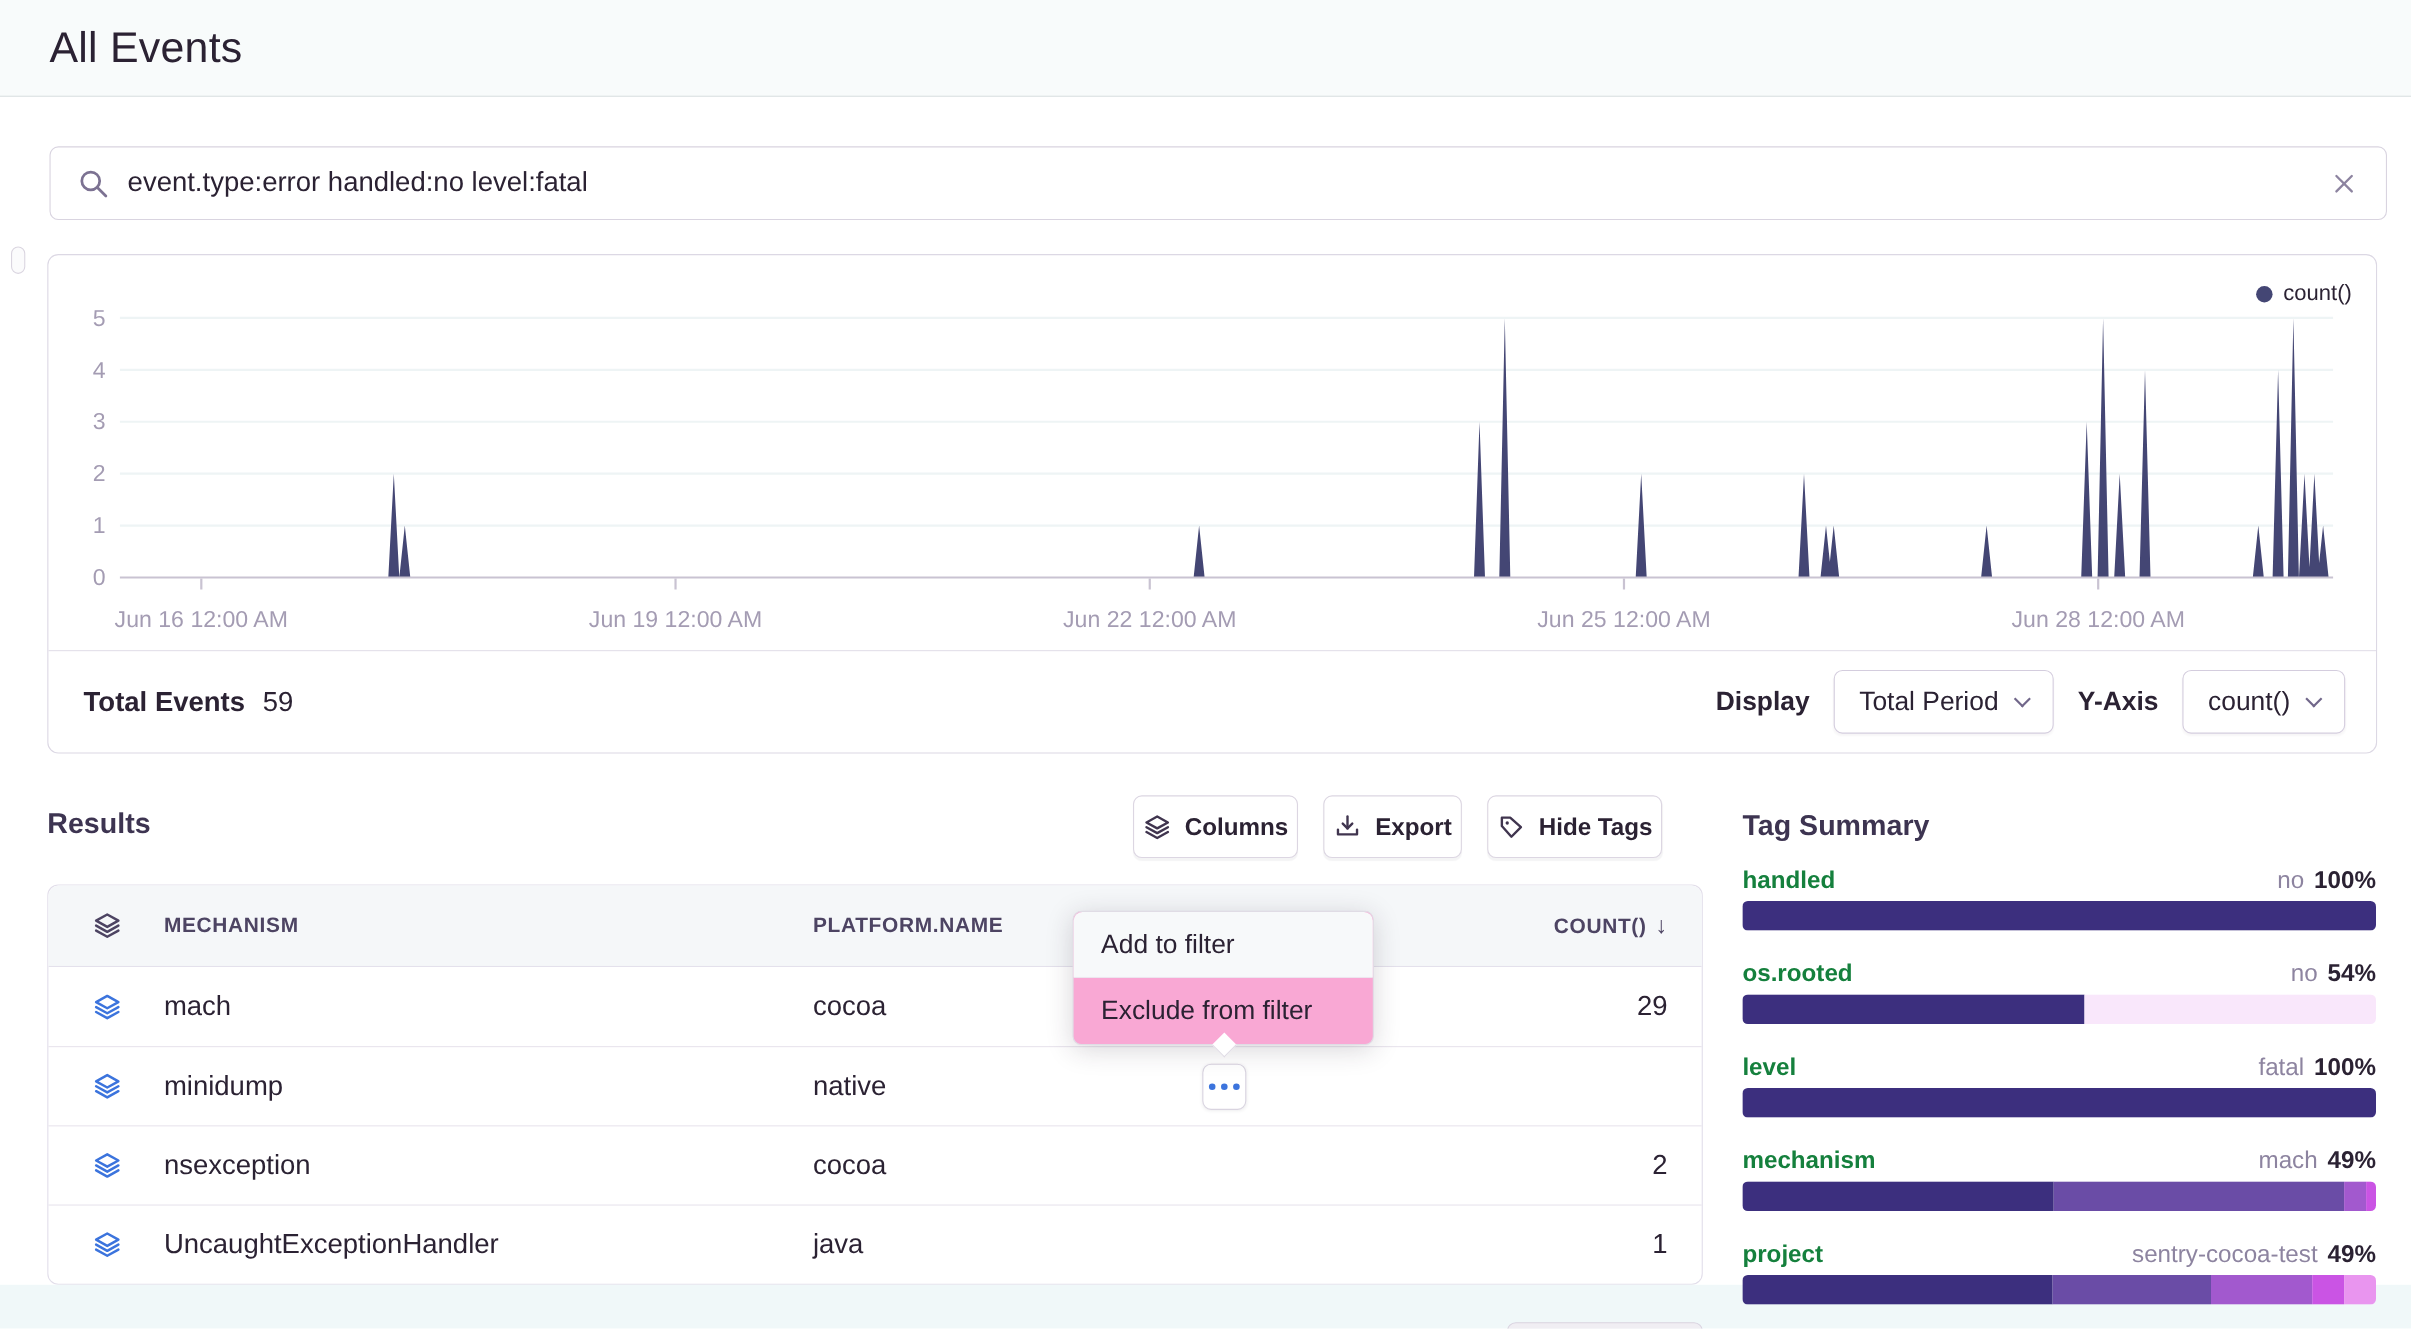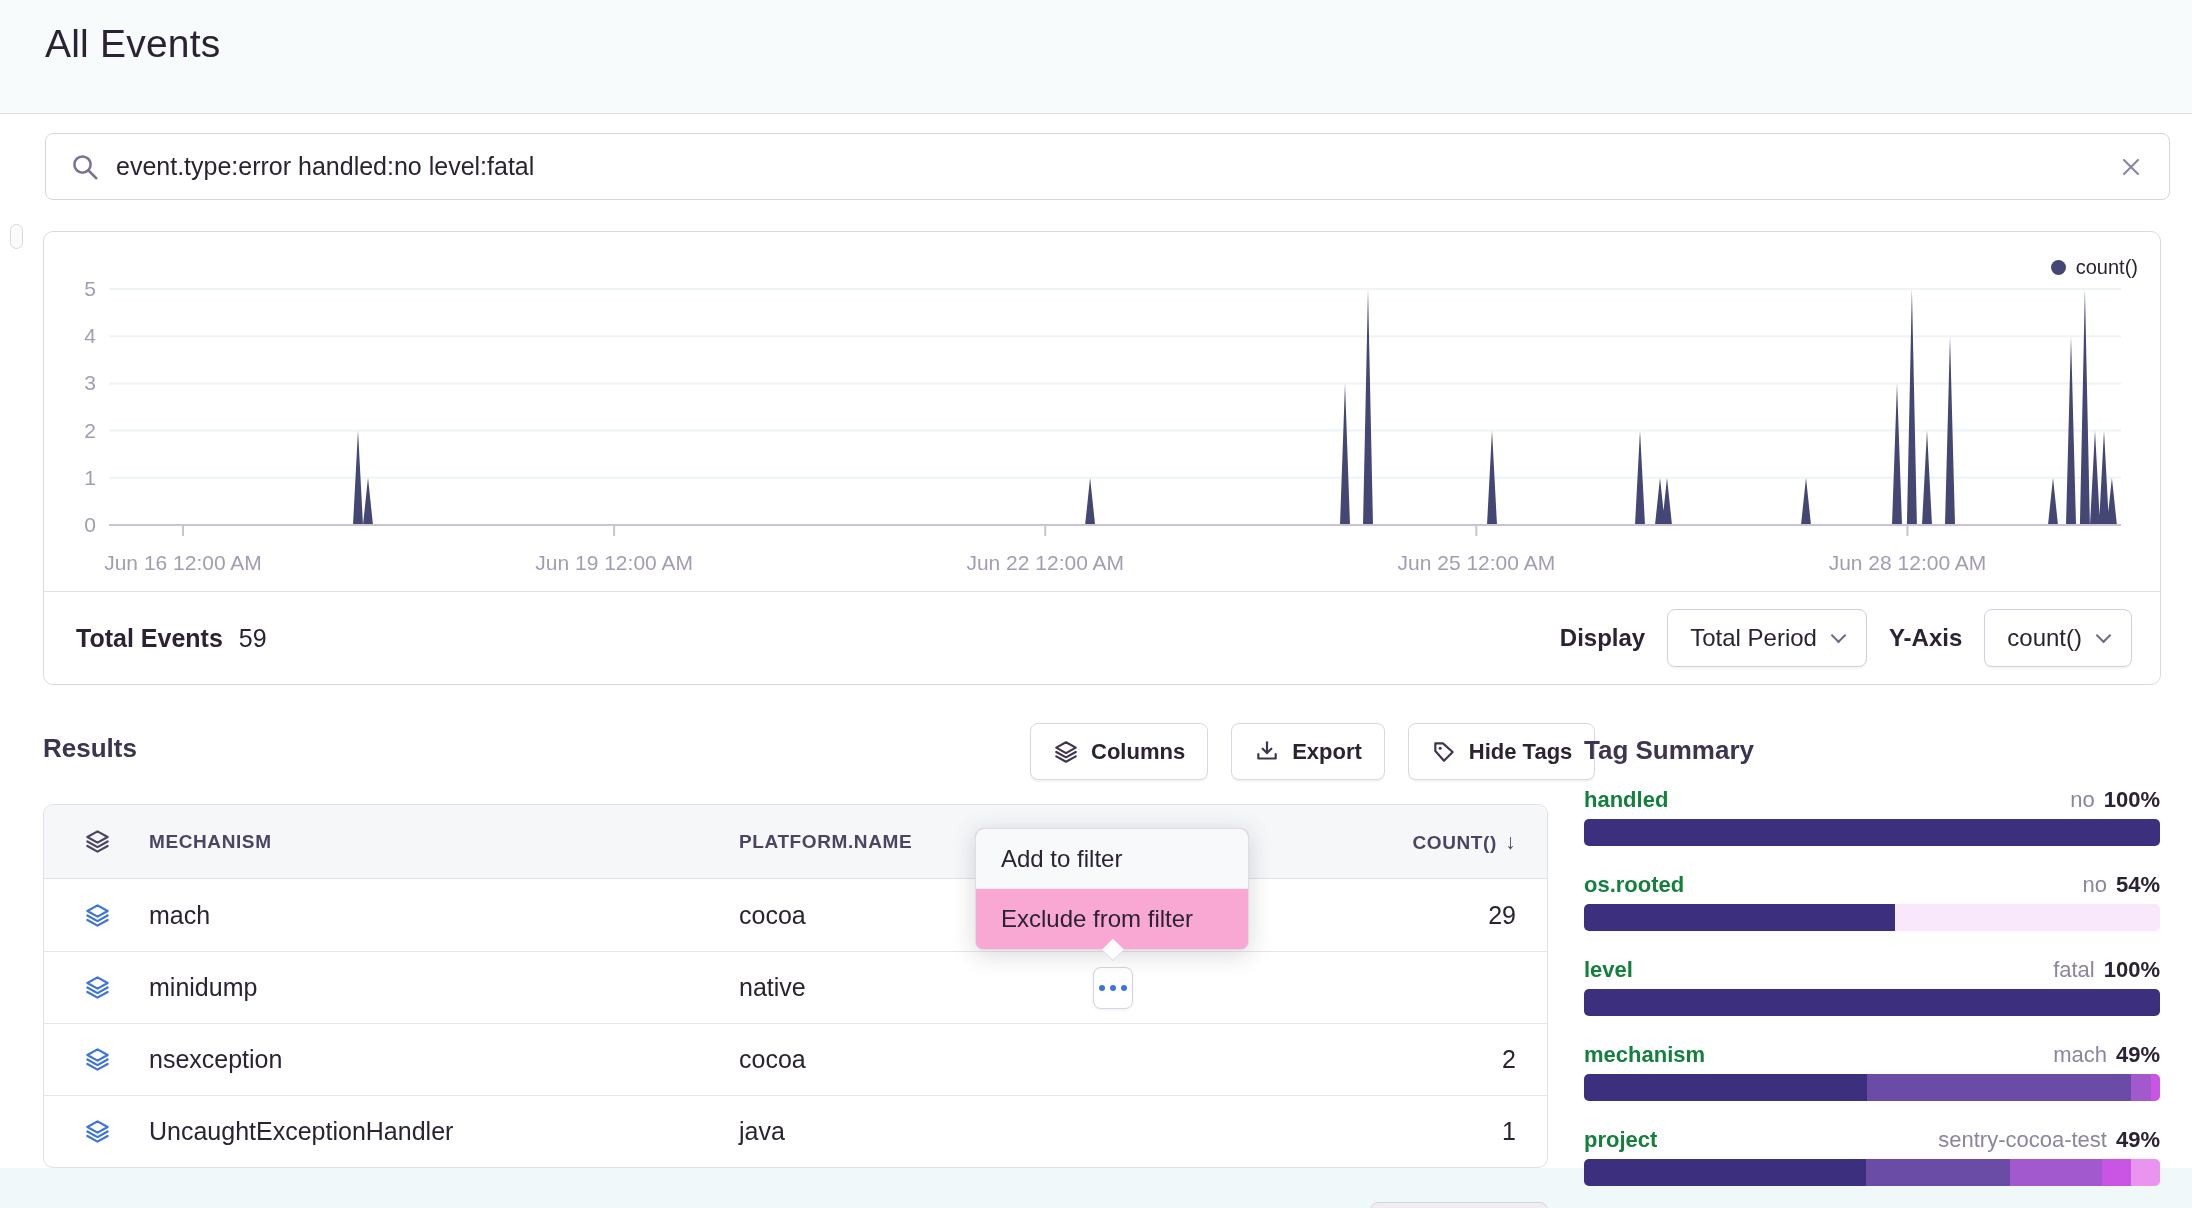--- a/index.html
+++ b/index.html
@@ -4,21 +4,21 @@
 <style>
   * { margin:0; padding:0; box-sizing:border-box; }
   html,body { background:#ffffff; }
   body { font-family:"Liberation Sans", sans-serif; color:#2b2233; }
   #app {
     position:relative; width:2192px; height:1208px; overflow:hidden; background:#ffffff;
   }
 
   
   .page-header {
-    position:absolute; left:0; top:0; width:2192px; height:114px;
+    position:absolute; left:0; top:0; width:2192px; height:88px;
     background:#f8fbfb; border-bottom:1px solid #dbe0e1;
   }
   .page-title {
     position:absolute; left:45px; top:22px; font-size:39px; font-weight:400; color:#2b2233;
     letter-spacing:0.2px;
   }
 
   
   .search-bar {
     position:absolute; left:45px; top:133px; width:2125px; height:67px;
@@ -69,21 +69,21 @@
   .chev {
     width:11px; height:11px; border-right:2.5px solid #71678a; border-bottom:2.5px solid #71678a;
     transform:rotate(45deg); margin-top:-6px;
   }
 
   
   .results-title { position:absolute; left:43px; top:733px; font-size:26px; font-weight:700; color:#3d3451; }
   .toolbar { position:absolute; left:1030px; top:723px; display:flex; gap:23px; }
   .tool-btn {
     height:57px; background:#fff; border:1px solid #dcd6e2; border-radius:8px;
-    display:flex; align-items:center; gap:12px; padding:0 22px;
+    display:flex; align-items:center; gap:12px; padding:0 8px;
     font-size:22px; font-weight:700; color:#2b2233; cursor:pointer;
     box-shadow:0 2px 1px rgba(43,34,51,0.05);
   }
 
   
   .results-table {
     position:absolute; left:43px; top:804px; width:1505px;
     background:#fff; border:1px solid #e2deea; border-radius:10px;
   }
   .thead {

